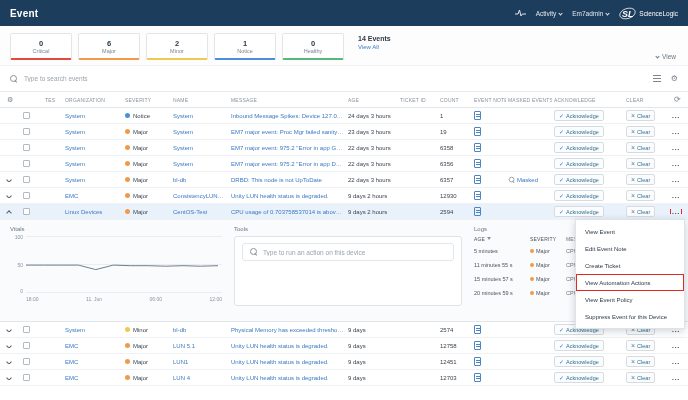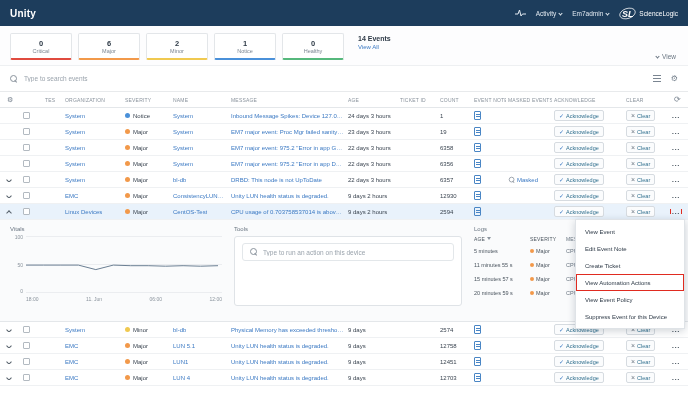--- a/index.html
+++ b/index.html
@@ -90,21 +90,21 @@
   .menu-item.flagged{outline:1.6px solid #e02b20;outline-offset:-1.6px}
 
   .pulse{flex:none}
 </style>
 </head>
 <body>
 
 <div class="app">
 
   <div class="topbar">
-    <span class="title">Unity</span>
+    <span class="title">Event</span>
     <div class="top-right">
       <svg class="pulse" width="11" height="8" viewBox="0 0 11 8">
           <polyline points="0,5 3,5 4.5,1 6,7 7.5,5 11,5" fill="none" stroke="#e3eaf1" stroke-width="1"></polyline>
         </svg>
       <span><span>Activity</span><span class="chev"></span></span>
       <span><span>Em7admin</span><span class="chev"></span></span>
       <span class="brand">
         <svg width="17" height="13" viewBox="0 0 17 13">
           <ellipse cx="8.5" cy="6.5" rx="8" ry="5" fill="none" stroke="#ffffff" stroke-width="0.7" transform="rotate(-18 8.5 6.5)"></ellipse>
           <text x="3" y="10" font-size="9" font-weight="bold" font-style="italic" fill="#ffffff" font-family="Liberation Sans, sans-serif">SL</text>

